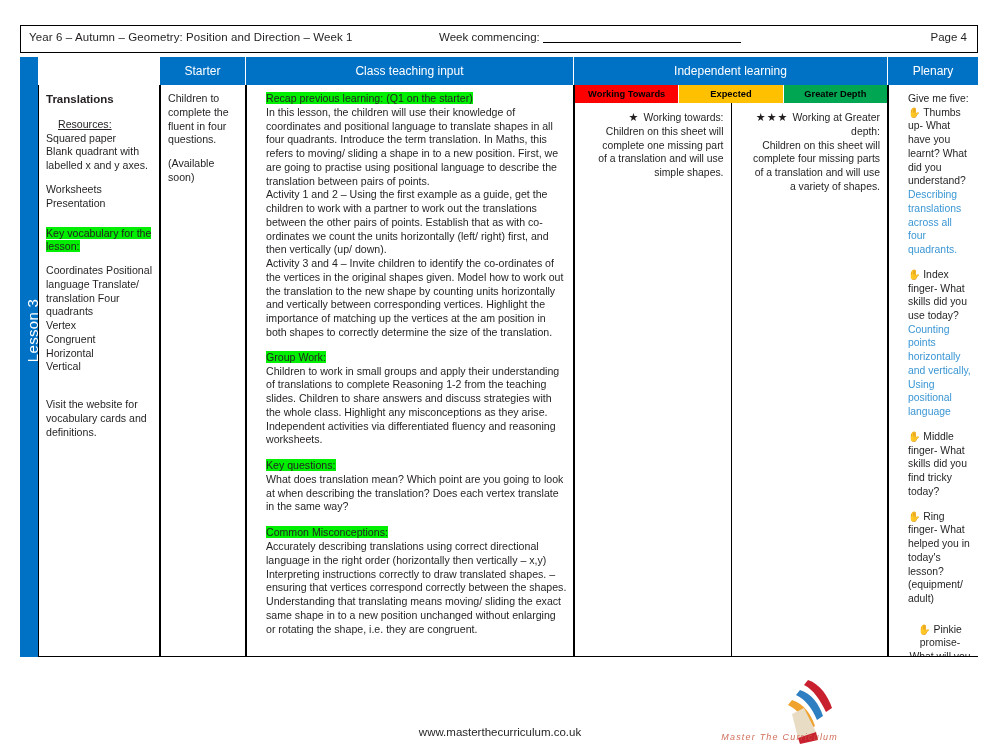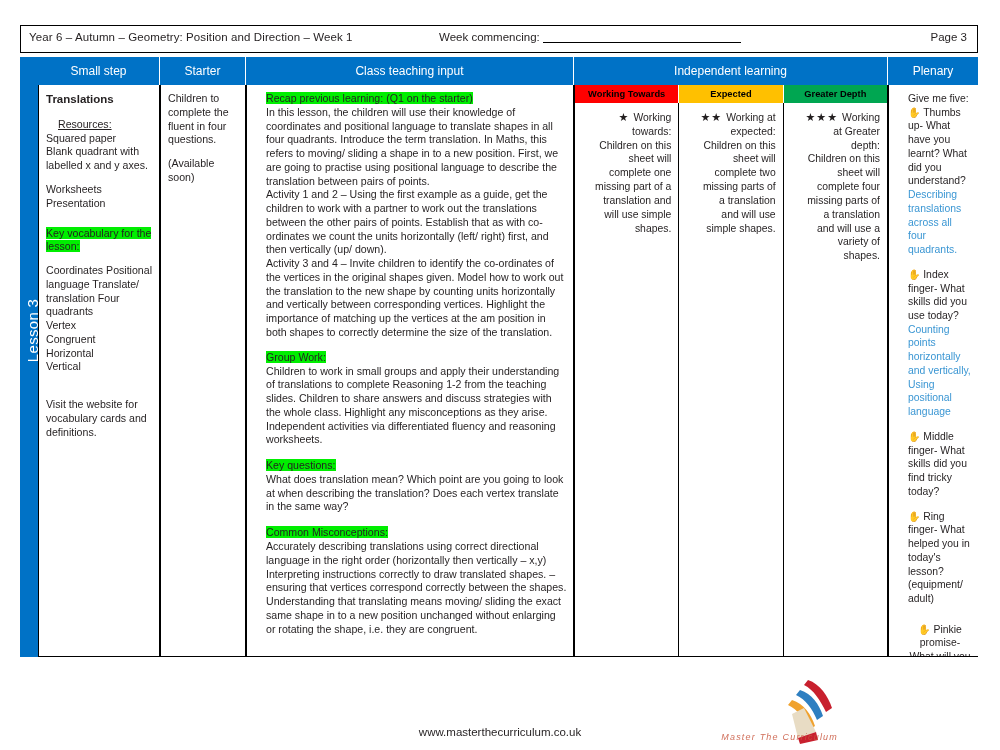--- a/index.html
+++ b/index.html
@@ -97,32 +97,31 @@
 <body>
 
 <div class="page">
 
   <div class="metabar">
     <div class="meta-left">Year 6 – Autumn – Geometry: Position and Direction  – Week 1</div>
     <div class="meta-mid">
       <span>Week commencing:</span>
       <span class="meta-underline"></span>
     </div>
-    <div class="meta-right">Page 3</div>
+    <div class="meta-right">Page 4</div>
   </div>
 
   <div class="grid">
 
     <div class="spine">
       <div class="spine-label">Lesson 3</div>
     </div>
 
     <div class="cols">
 
-      <div class="hdr col1">Small step</div>
       <div class="hdr col2">Starter</div>
       <div class="hdr col3">Class teaching input</div>
       <div class="hdr col4">Independent learning</div>
       <div class="hdr col5">Plenary</div>
 
       <div class="body-cell col1 pad">
         <h1 class="small-title">Translations</h1>
         <p class="blk tight" style="margin-bottom:0;"><span class="ul">Resources:</span></p>
         <p class="blk" style="white-space:pre-line;margin-top:0;">Squared paper
 Blank quadrant with labelled x and y axes.</p>
@@ -162,24 +161,20 @@
             <div class="sub" style="background: rgb(255, 0, 0);">Working Towards</div>
             <div class="sub" style="background: rgb(255, 192, 0);">Expected</div>
             <div class="sub" style="background: rgb(0, 166, 81);">Greater Depth</div>
           </div>
         <div class="ind-inner" id="ind-inner">
             <div class="ind-col">
               <p class="tight"><span class="stars">★ </span>Working towards:</p>
               <p class="tight">Children on this sheet will complete one missing part of a translation and will use simple shapes.</p>
             </div>
             <div class="ind-col">
-              <p class="tight"><span class="stars">★★ </span>Working at expected:</p>
-              <p class="tight">Children on this sheet will complete two missing parts of a translation and will use simple shapes.</p>
-            </div>
-            <div class="ind-col">
               <p class="tight"><span class="stars">★★★ </span>Working at Greater depth:</p>
               <p class="tight">Children on this sheet will complete four missing parts of a translation and will use a variety of shapes.</p>
             </div>
           </div>
       </div>
 
       <div class="body-cell col5 pad">
         <div class="plen" id="plenary-body">
             <p class="tight">Give me five:</p>
             <p class="item tight" style="margin-top: 0px;"><span class="hand">✋ </span>Thumbs up- What have you learnt? What did you understand?<span class="ans" style="color: rgb(58, 150, 211);"> Describing translations across all four quadrants.</span></p>

